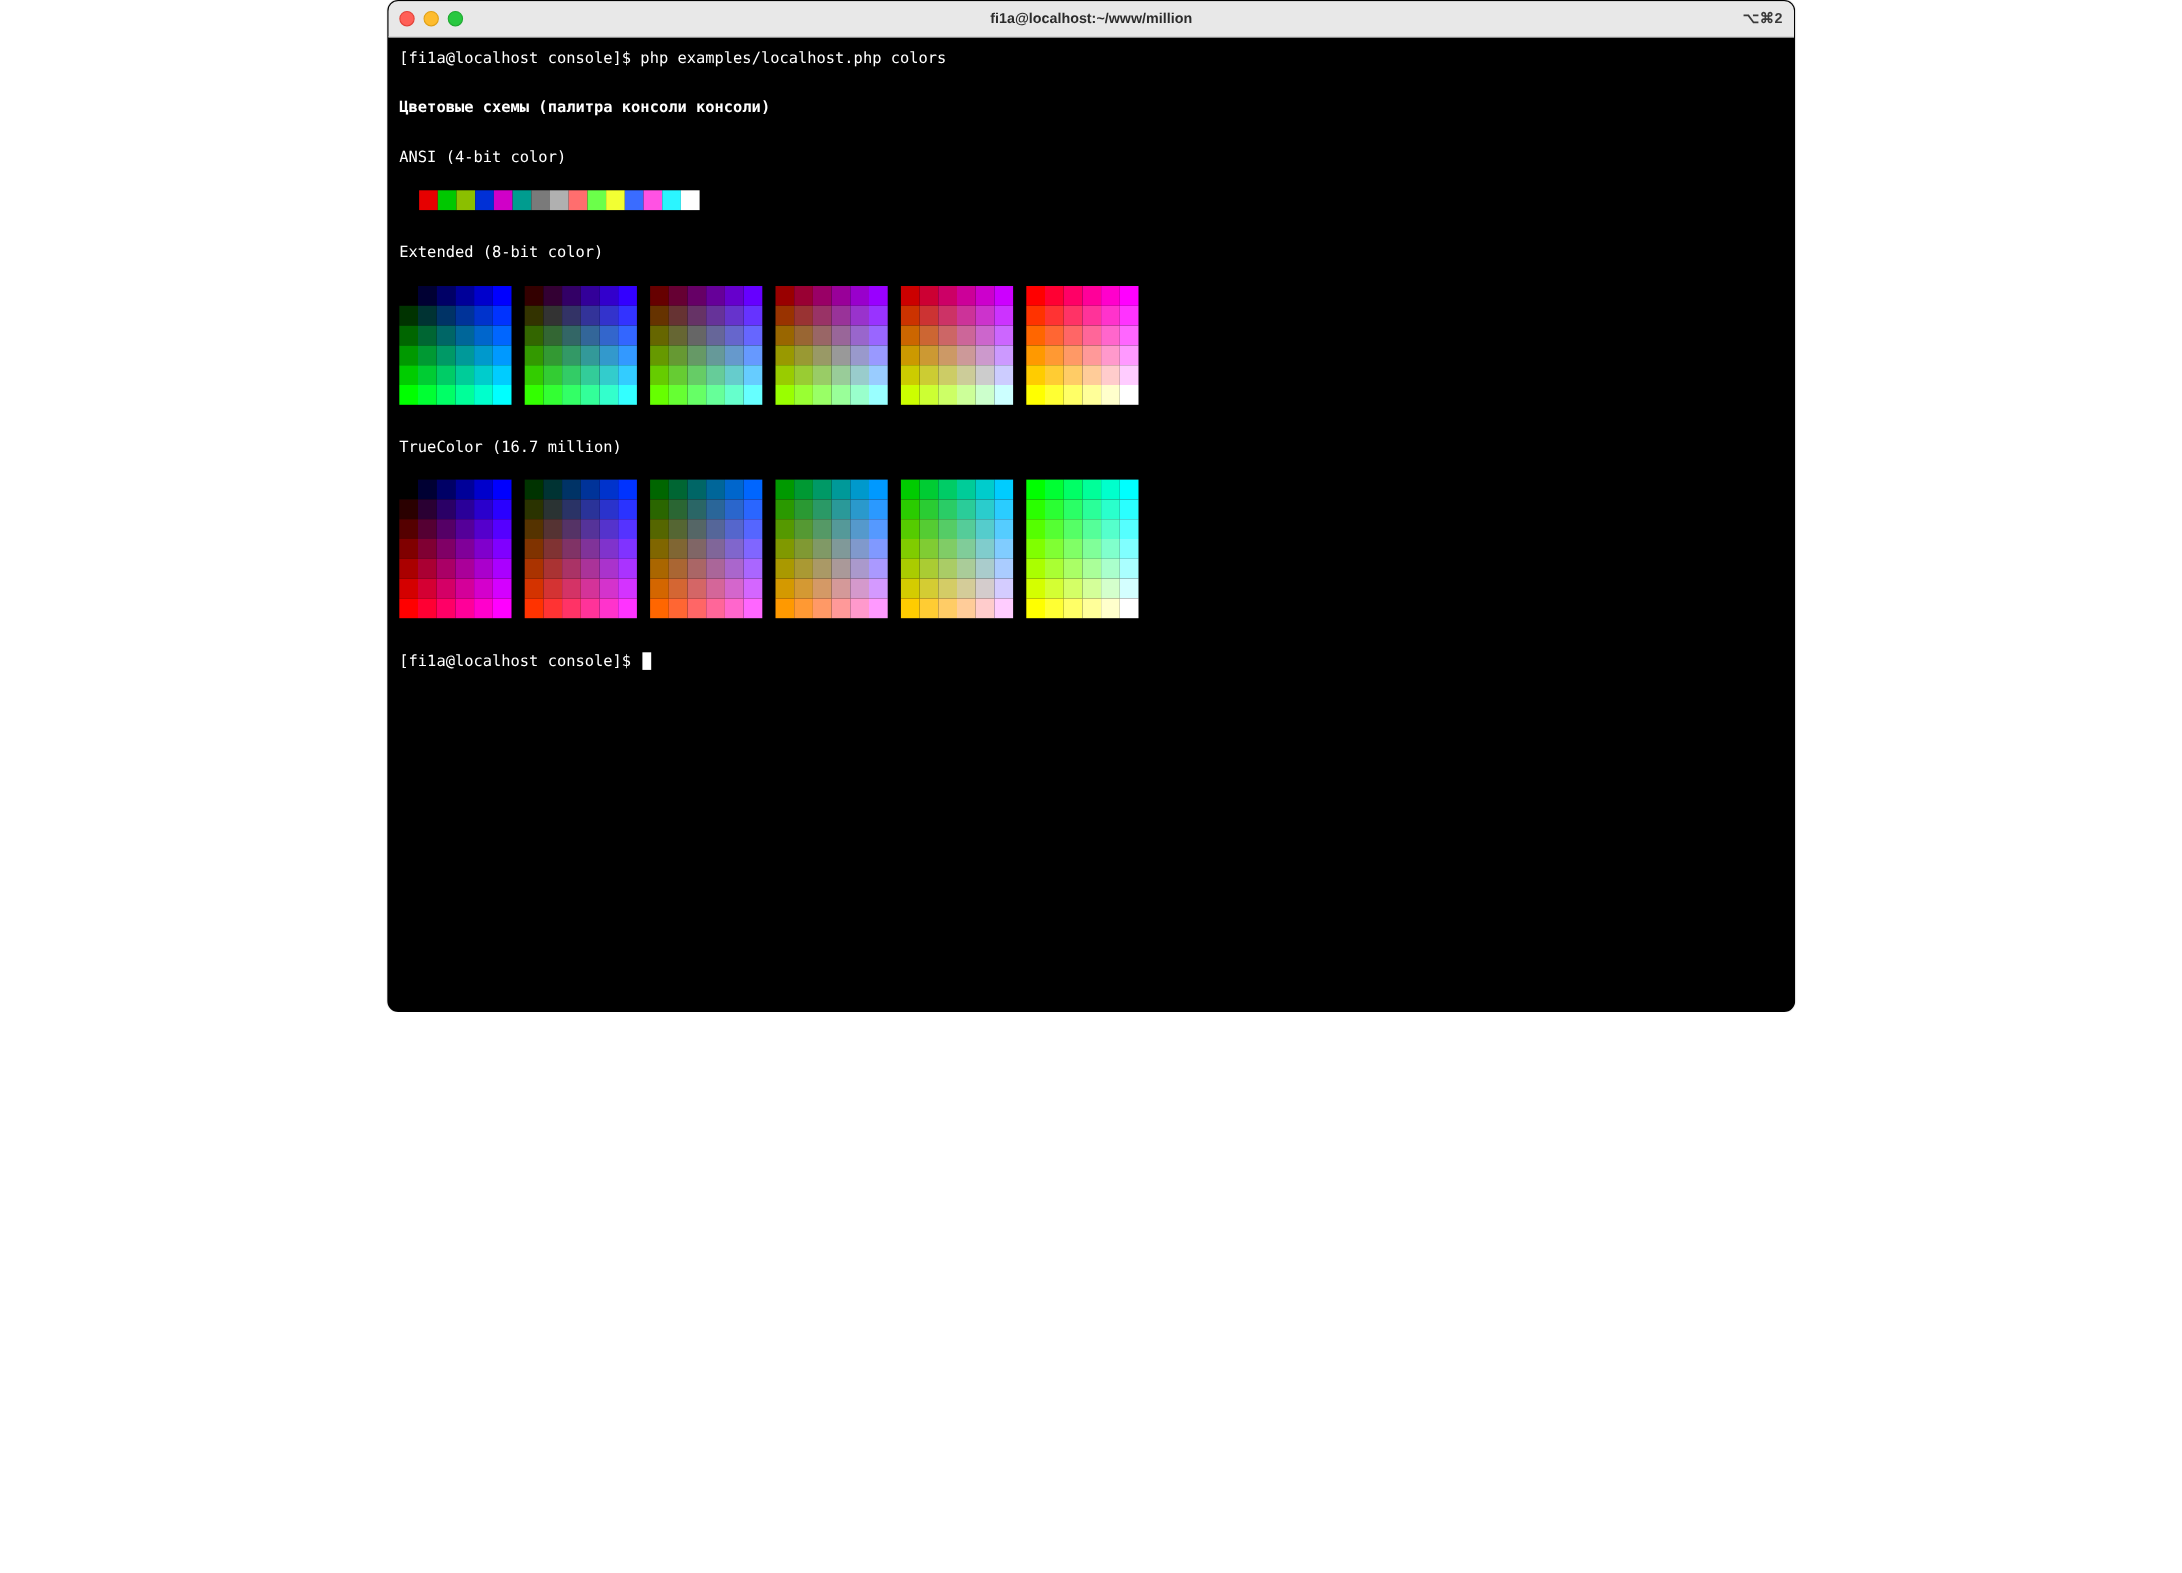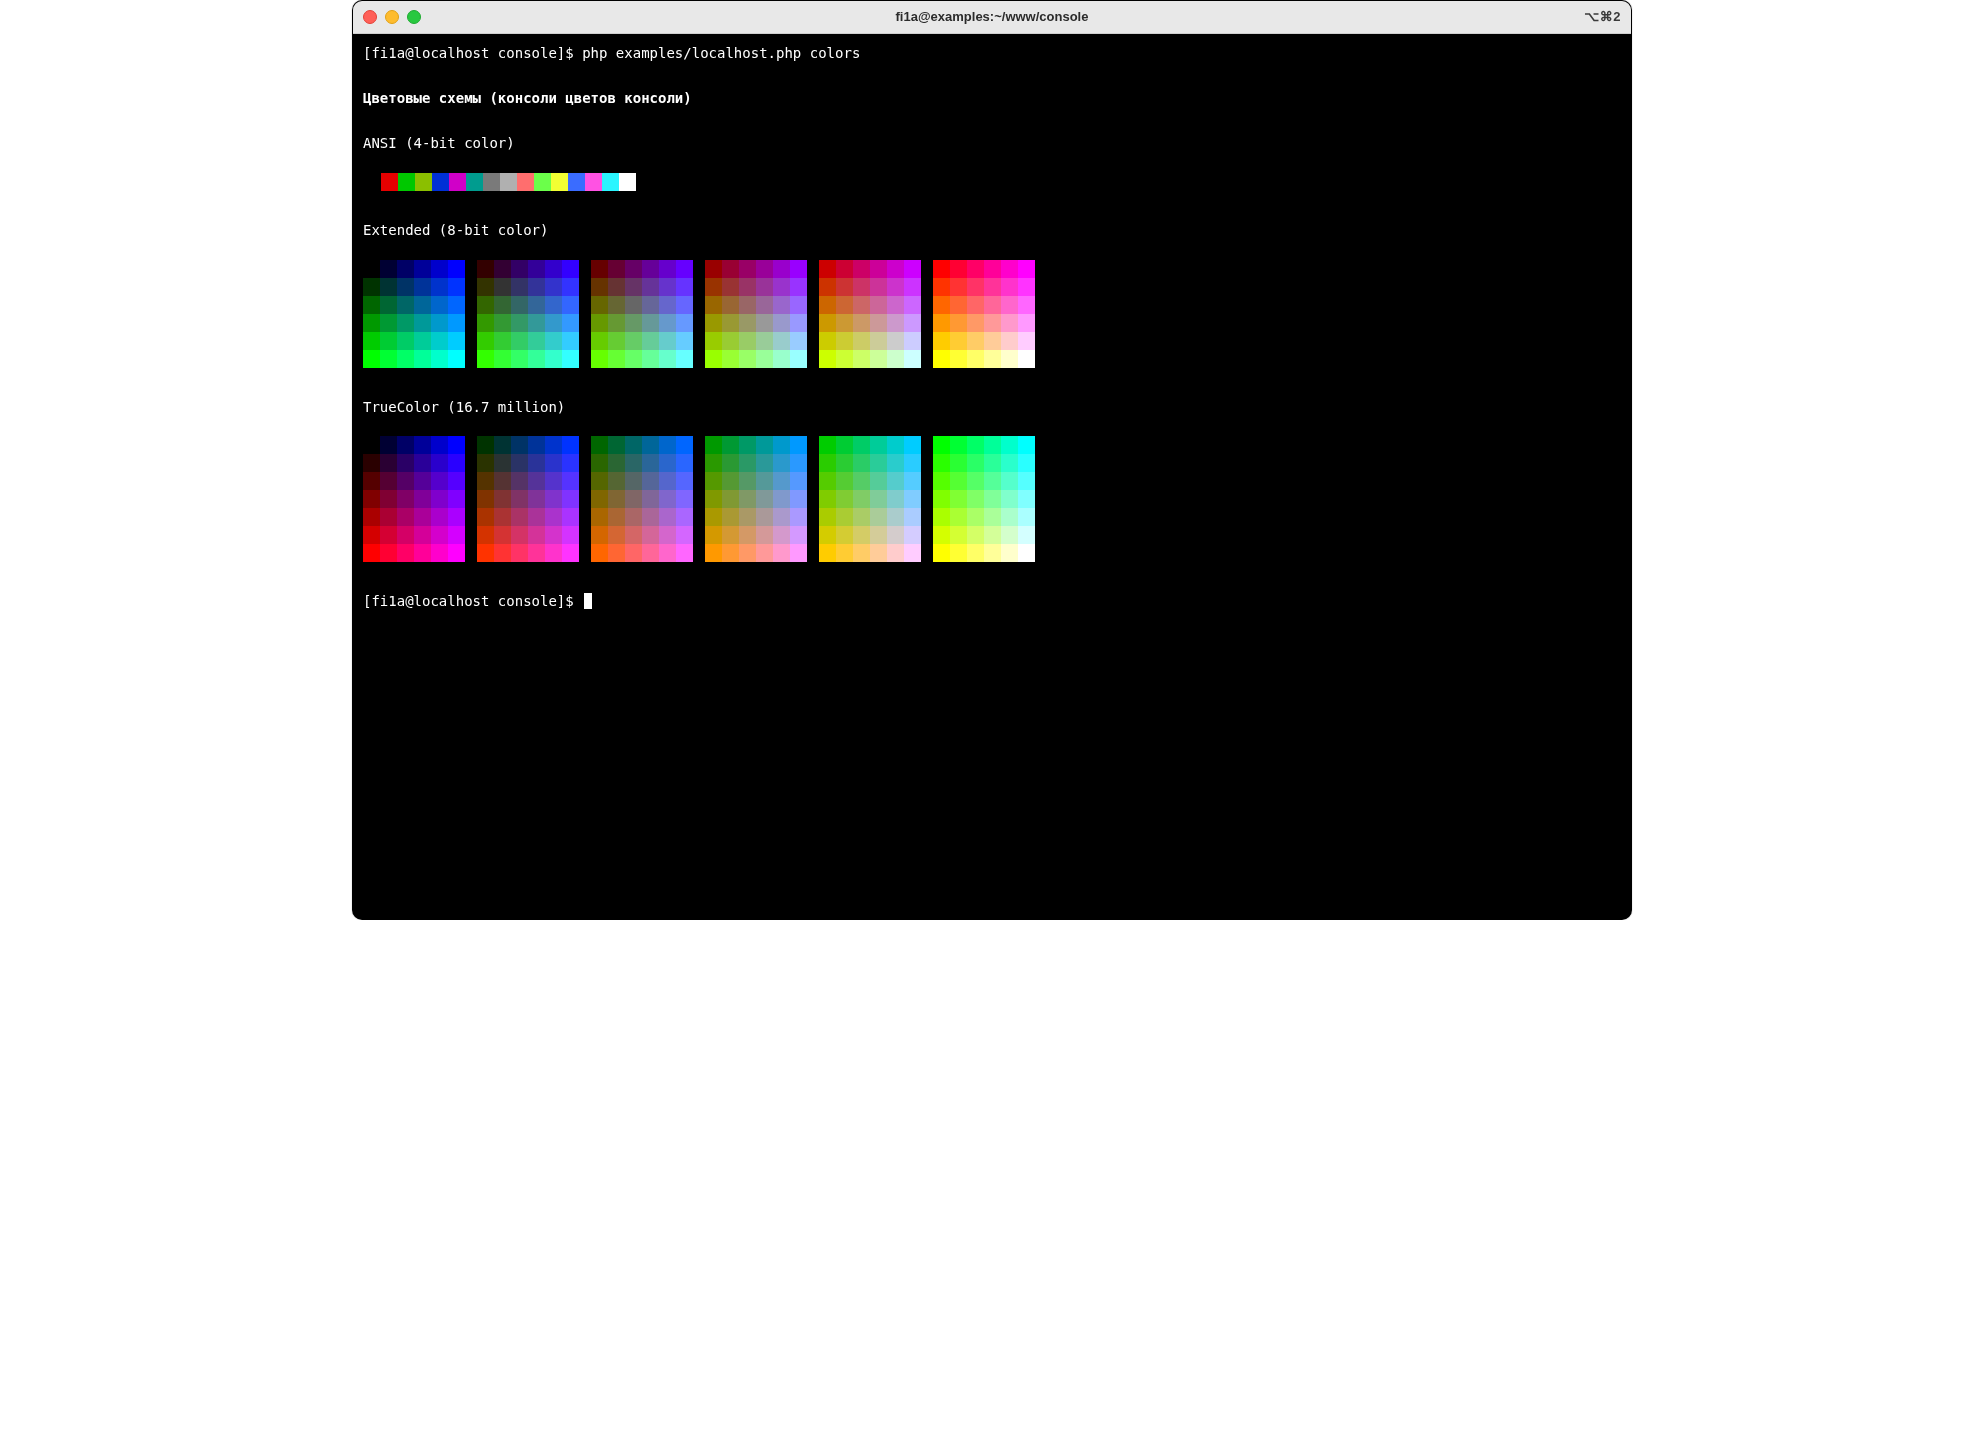--- a/index.html
+++ b/index.html
@@ -119,31 +119,31 @@
 <body>
 
 <div class="window">
 
   <div class="titlebar">
     <div class="traffic">
       <span class="dot red"></span>
       <span class="dot yellow"></span>
       <span class="dot green"></span>
     </div>
-    <div class="title">fi1a@examples:~/www/console</div>
+    <div class="title">fi1a@localhost:~/www/million</div>
     <div class="tab-indicator">⌥⌘2</div>
   </div>
 
   <div class="term">
 
     <div class="line"><span class="prompt">[fi1a@localhost console]$ </span><span class="cmd">php examples/localhost.php colors</span></div>
 
     <div class="spacer1"></div>
 
-    <div class="line bold">Цветовые схемы (консоли цветов консоли)</div>
+    <div class="line bold">Цветовые схемы (палитра консоли консоли)</div>
 
     <div class="spacer1"></div>
 
     <div class="line red">ANSI (4-bit color)</div>
     <div style="height:14px"></div>
     <div class="ansi-strip" id="ansi-strip">
         <div class="cell" style="background: rgb(230, 0, 0);"></div>
         <div class="cell" style="background: rgb(0, 200, 0);"></div>
         <div class="cell" style="background: rgb(139, 191, 0);"></div>
         <div class="cell" style="background: rgb(0, 48, 214);"></div>

